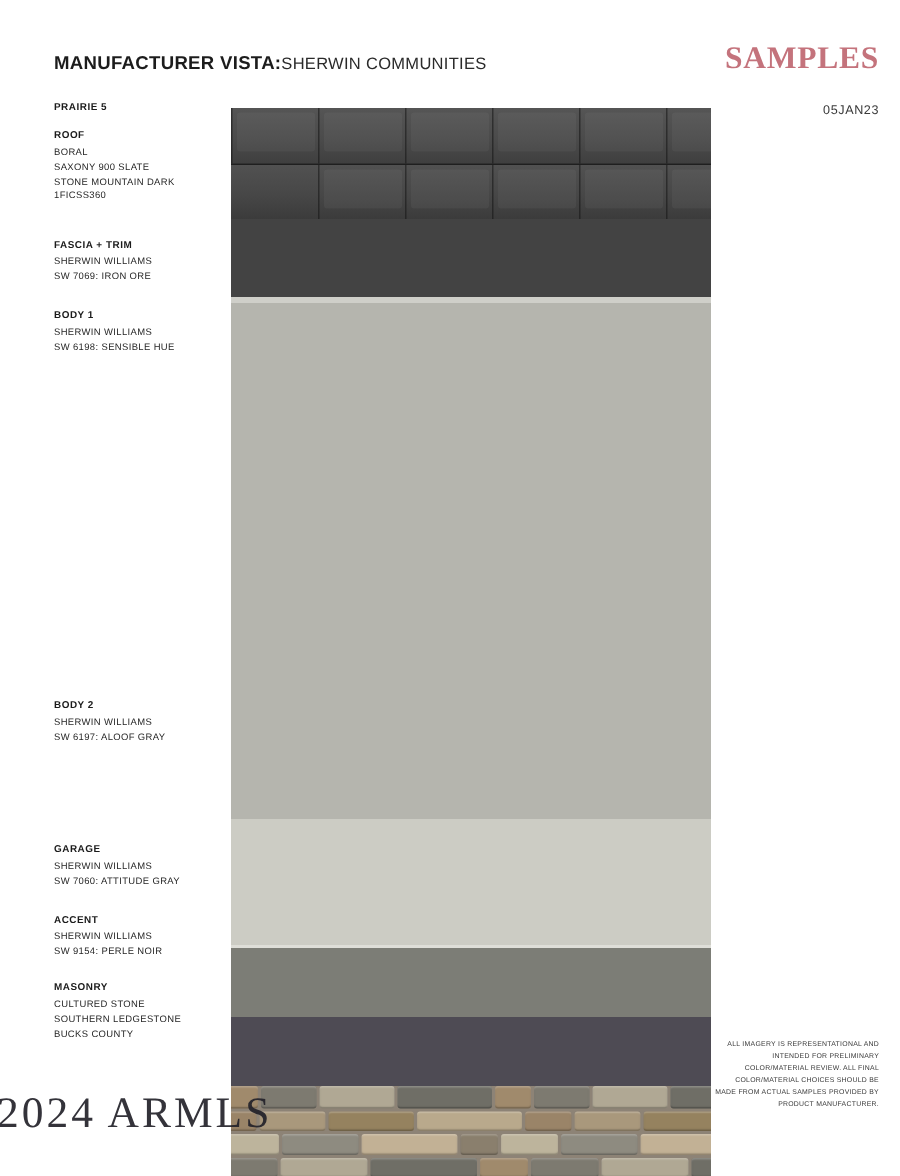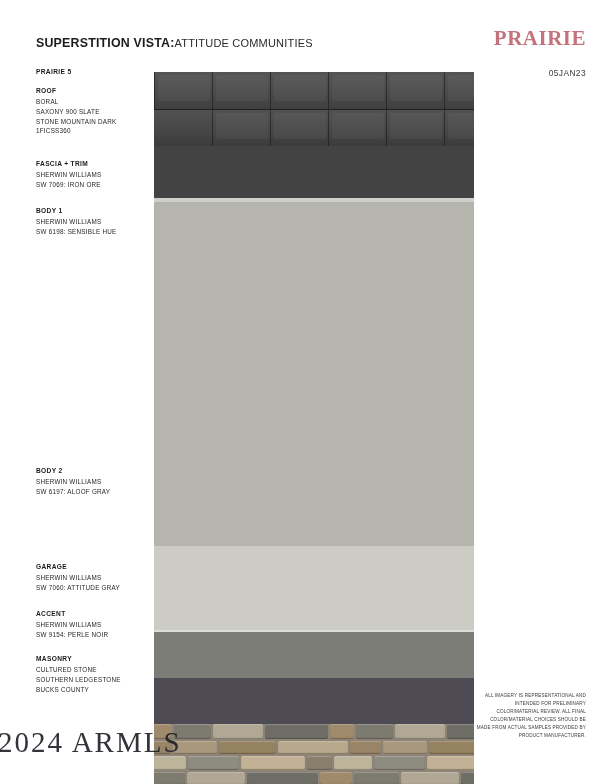--- a/index.html
+++ b/index.html
@@ -104,24 +104,24 @@
     opacity:.92; white-space:nowrap;
   }
 </style>
 </head>
 <body>
 
 <div class="page">
 
   <div class="header">
     <div class="title-wrap">
-      <span class="title-main">SUPERSTITION VISTA:</span><span class="title-sub">ATTITUDE COMMUNITIES</span>
+      <span class="title-main">MANUFACTURER VISTA:</span><span class="title-sub">SHERWIN COMMUNITIES</span>
     </div>
     <div class="brand-wrap">
-      <div class="brand-logo">PRAIRIE</div>
+      <div class="brand-logo">SAMPLES</div>
       <div class="brand-date">05JAN23</div>
     </div>
   </div>
 
   <div class="specs">
 
     <div class="spec-block" style="top:0px;">
       <div class="spec-head">PRAIRIE 5</div>
     </div>
 

